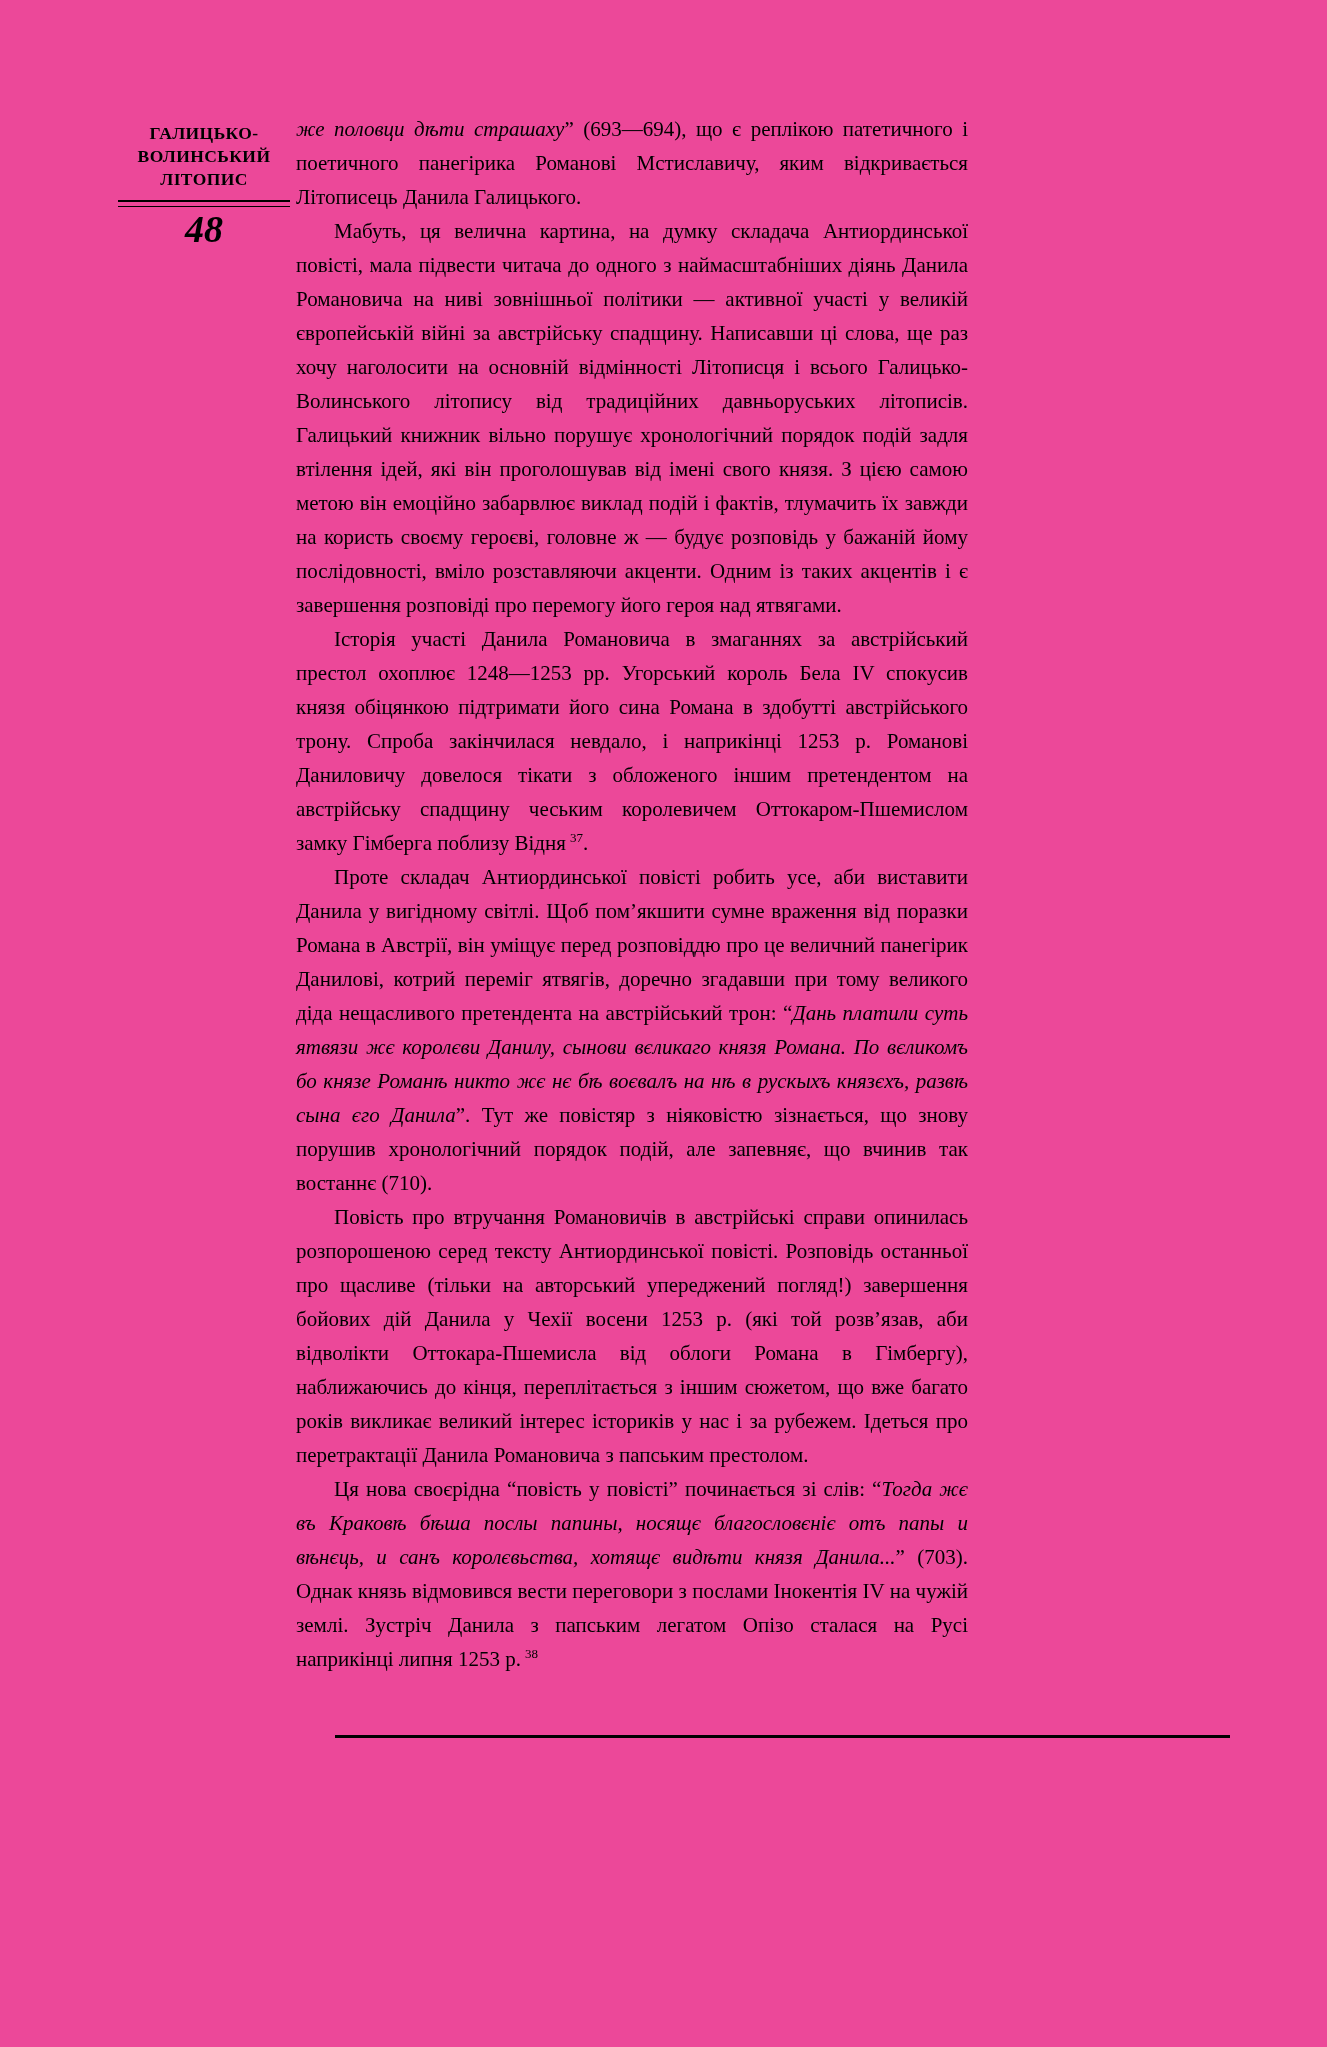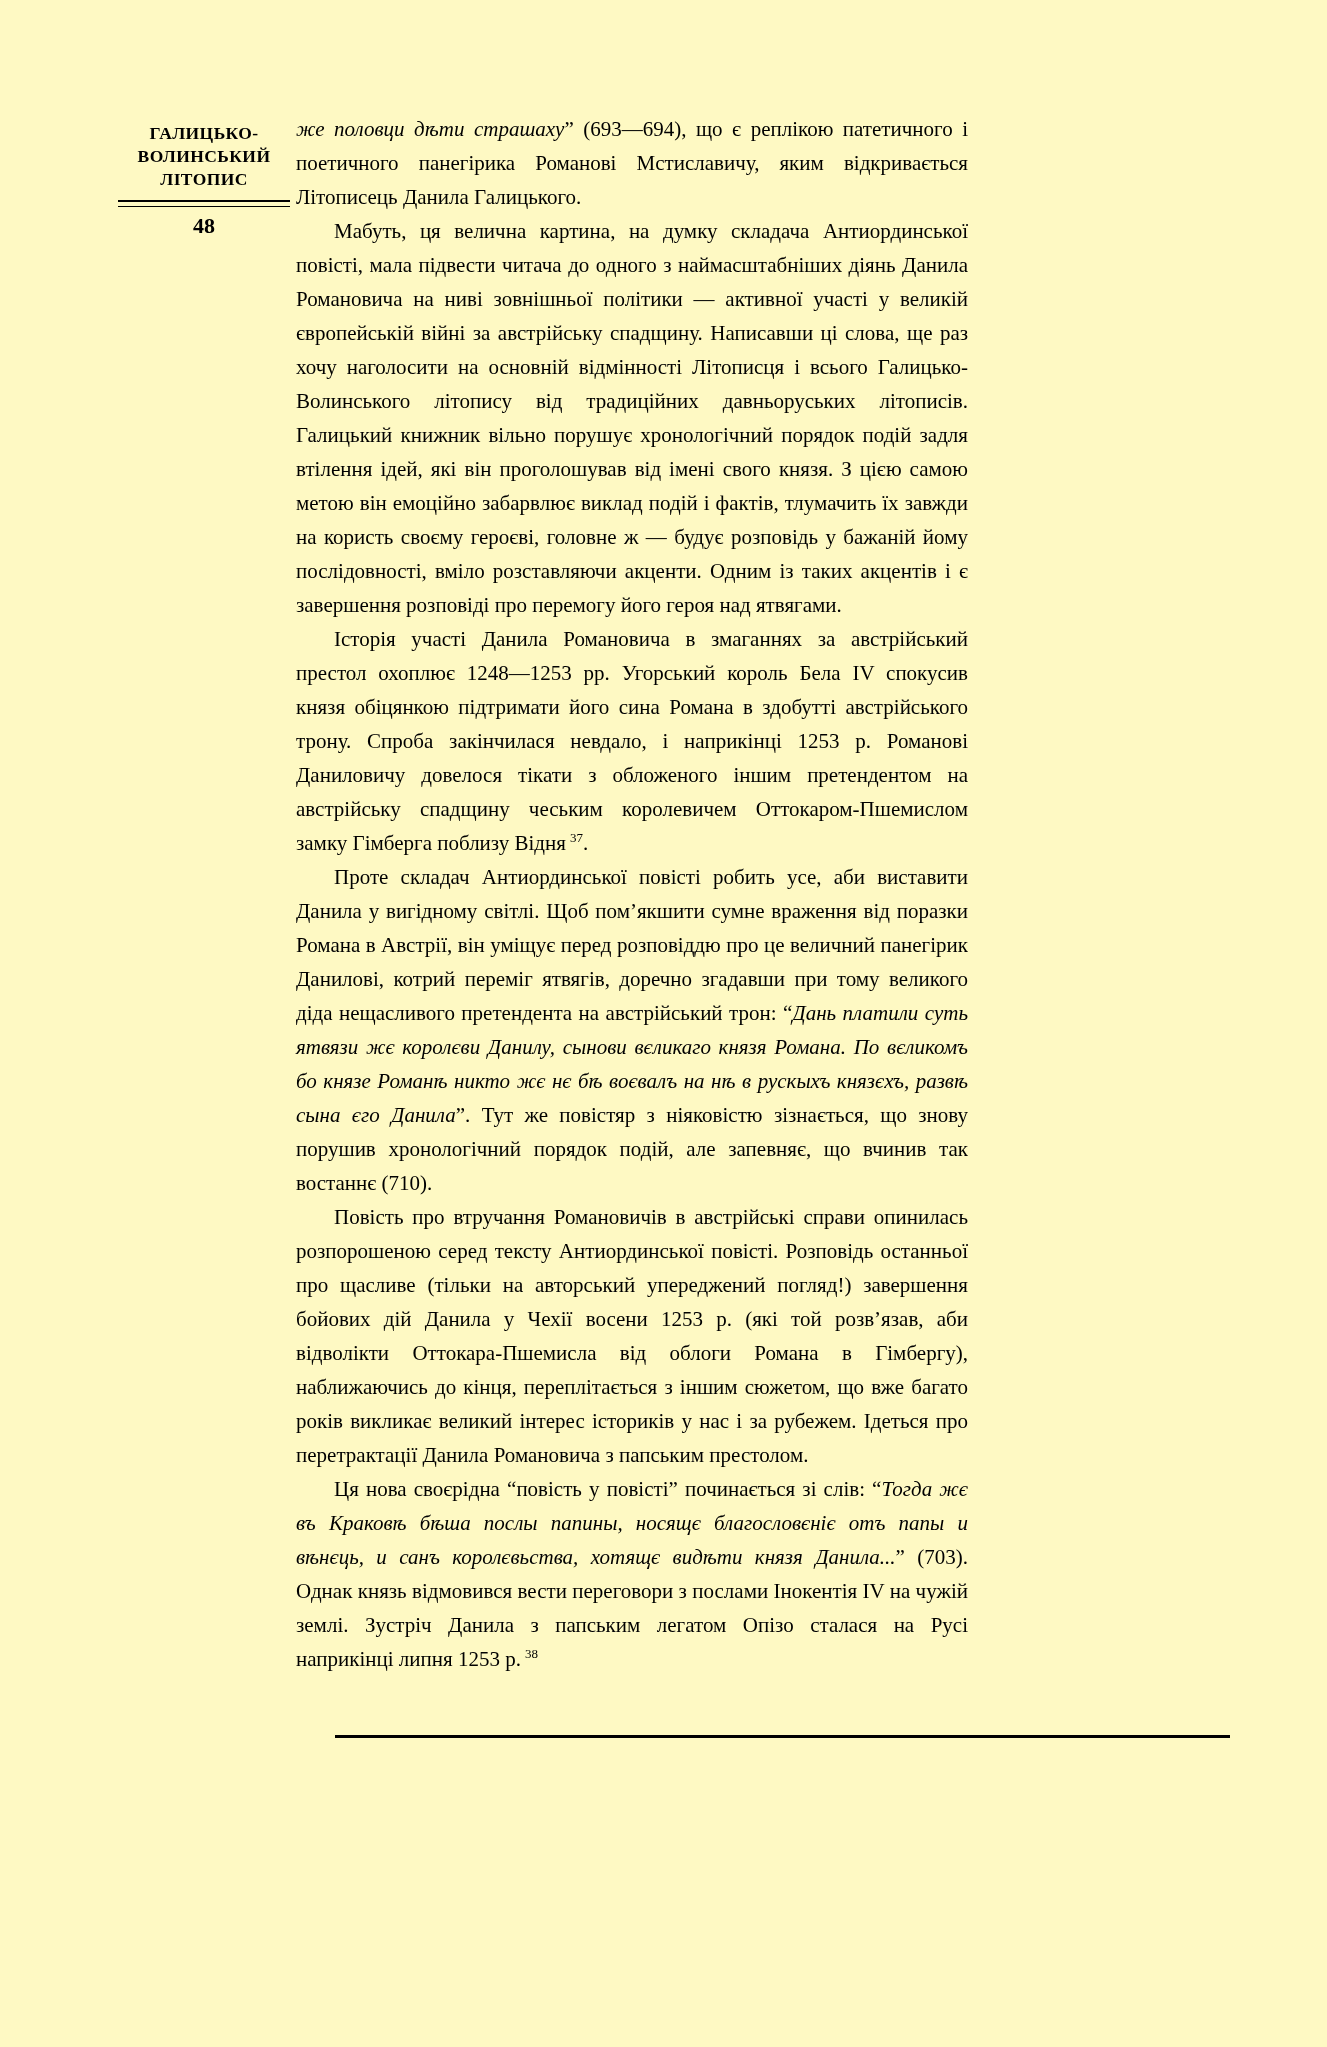--- a/index.html
+++ b/index.html
@@ -2,37 +2,37 @@
 <html><head>
 <meta charset="utf-8">
 <style>
   html,body{margin:0;padding:0;}
   body{
     width:1327px;height:2047px;
     background:#ffffff;color:#000;
     font-family:"Liberation Serif","DejaVu Serif",serif;
     position:relative;overflow:hidden;
   }
-  .page{position:absolute;inset:0;background:#fef9c3;}
+  .page{position:absolute;inset:0;background:#ec4899;}
 
   
   .margin-col{
     position:absolute;left:118px;top:122px;width:172px;
     text-align:center;
   }
   .running-title{
     font-weight:bold;font-size:17.5px;line-height:23px;
     letter-spacing:.4px;
   }
   .header-rule{
     margin-top:9px;height:4px;
     border-top:2px solid #000;border-bottom:1px solid #000;
   }
   .page-number{
-    margin-top:6px;font-weight:bold;font-size:22px;
+    font-weight:bold;font-style:italic;font-size:38px;
   }
 
   
   .text-col{
     position:absolute;left:296px;top:112px;width:672px;
     font-size:21px;line-height:34px;text-align:justify;
   }
   .text-col p{margin:0;padding:0;}
   .text-col p.indent{text-indent:38px;}
   .it{font-style:italic;}

